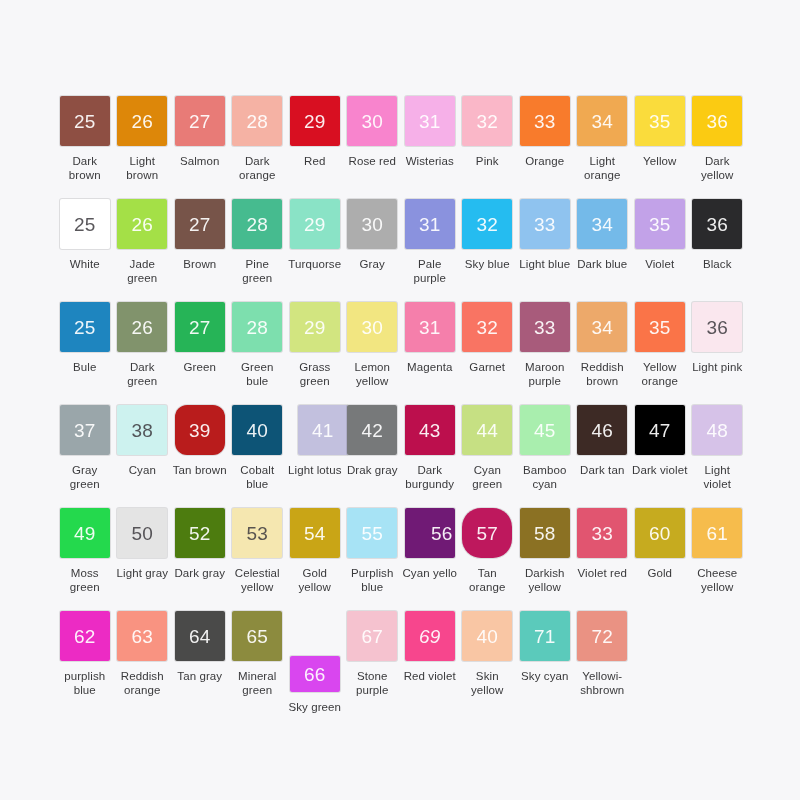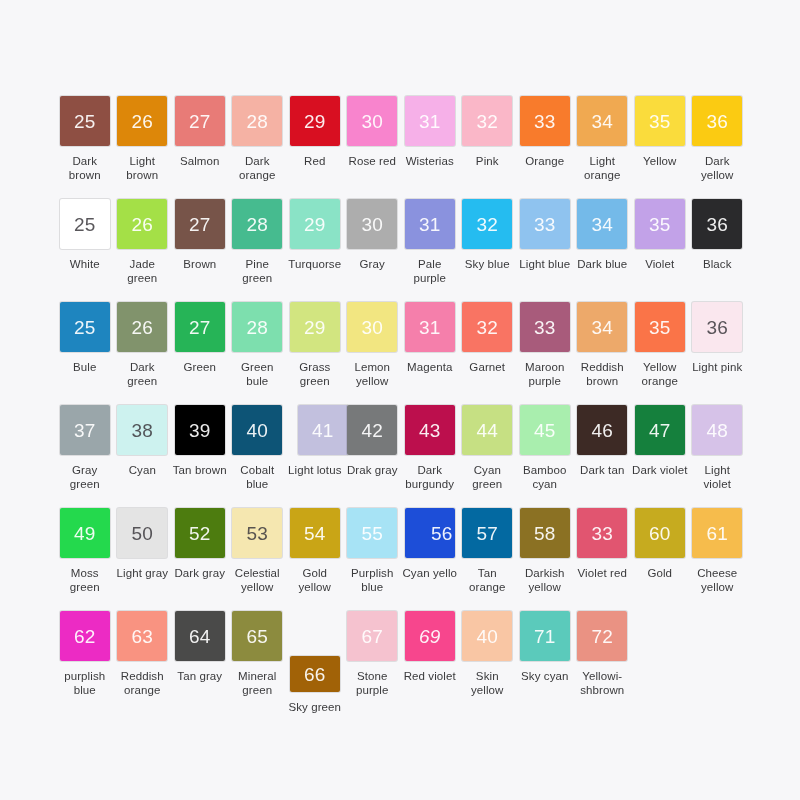--- a/index.html
+++ b/index.html
@@ -308,21 +308,21 @@
         </div>
         <div class="label">Gray green</div>
       </div>
       <div class="cell">
         <div class="chip dark-num" style="background: rgb(205, 242, 239);">
           <span class="num">38</span>
         </div>
         <div class="label">Cyan</div>
       </div>
       <div class="cell">
-        <div class="chip" style="background: #000000;">
+        <div class="chip" style="background: #b91c1c; border-radius: 12px;">
           <span class="num">39</span>
         </div>
         <div class="label">Tan brown</div>
       </div>
       <div class="cell">
         <div class="chip" style="background: rgb(13, 84, 118);">
           <span class="num">40</span>
         </div>
         <div class="label">Cobalt blue</div>
       </div>
@@ -356,21 +356,21 @@
         </div>
         <div class="label">Bamboo cyan</div>
       </div>
       <div class="cell">
         <div class="chip" style="background: rgb(61, 42, 37);">
           <span class="num">46</span>
         </div>
         <div class="label">Dark tan</div>
       </div>
       <div class="cell">
-        <div class="chip" style="background: #15803d;">
+        <div class="chip" style="background: #000000;">
           <span class="num">47</span>
         </div>
         <div class="label">Dark violet</div>
       </div>
       <div class="cell">
         <div class="chip" style="background: rgb(214, 194, 232);">
           <span class="num">48</span>
         </div>
         <div class="label">Light violet</div>
       </div>
@@ -404,27 +404,27 @@
         </div>
         <div class="label">Gold yellow</div>
       </div>
       <div class="cell">
         <div class="chip" style="background: rgb(167, 227, 245);">
           <span class="num">55</span>
         </div>
         <div class="label">Purplish blue</div>
       </div>
       <div class="cell">
-        <div class="chip" style="background: #1d4ed8; padding-left: 24px;">
+        <div class="chip" style="background: #701a75; padding-left: 24px;">
           <span class="num">56</span>
         </div>
         <div class="label">Cyan yello</div>
       </div>
       <div class="cell">
-        <div class="chip" style="background: #0369a1;">
+        <div class="chip" style="background: #be185d; border-radius: 19px;">
           <span class="num">57</span>
         </div>
         <div class="label">Tan orange</div>
       </div>
       <div class="cell">
         <div class="chip" style="background: rgb(139, 113, 35);">
           <span class="num">58</span>
         </div>
         <div class="label">Darkish yellow</div>
       </div>
@@ -464,21 +464,21 @@
         </div>
         <div class="label">Tan gray</div>
       </div>
       <div class="cell">
         <div class="chip" style="background: rgb(140, 139, 62);">
           <span class="num">65</span>
         </div>
         <div class="label">Mineral green</div>
       </div>
       <div class="cell">
-        <div class="chip" style="background: #a16207; margin-top: 45px;">
+        <div class="chip" style="background: #d946ef; margin-top: 45px;">
           <span class="num">66</span>
         </div>
         <div class="label">Sky green</div>
       </div>
       <div class="cell">
         <div class="chip" style="background: rgb(245, 194, 207);">
           <span class="num">67</span>
         </div>
         <div class="label">Stone purple</div>
       </div>

